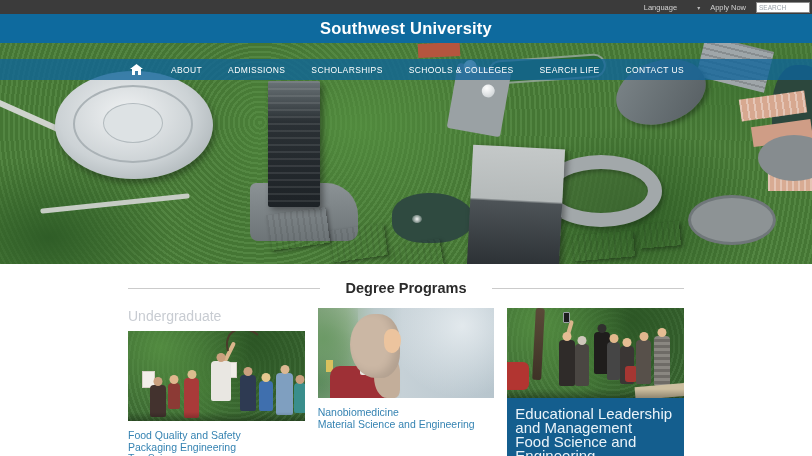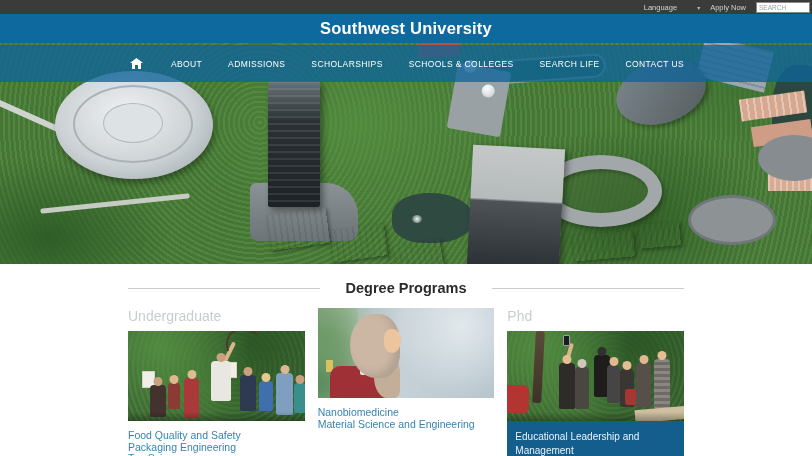--- a/index.html
+++ b/index.html
@@ -26,21 +26,21 @@
   .hero { position:relative; height:221px; overflow:hidden;
           background-color:#4a7f38;
           background-image:
             radial-gradient(ellipse 200px 130px at 6% 88%, #2f5d27 0%, rgba(47,93,39,0) 62%),
             radial-gradient(ellipse 280px 170px at 44% 38%, rgba(87,148,66,.65) 0%, rgba(87,148,66,0) 60%),
             radial-gradient(ellipse 220px 150px at 78% 78%, rgba(43,88,35,.8) 0%, rgba(43,88,35,0) 60%),
             radial-gradient(ellipse 170px 110px at 92% 18%, rgba(60,112,48,.7) 0%, rgba(60,112,48,0) 60%),
             repeating-radial-gradient(circle at 32% 36%, rgba(255,255,255,.05) 0 2px, rgba(0,0,0,.07) 2px 5px);
   }
   .hero .shape { position:absolute; }
-  .navbar { position:absolute; left:0; top:2px; width:100%; height:37px;
+  .navbar { position:absolute; left:0; top:16px; width:100%; height:21px;
             background:rgba(14,100,154,.78); z-index:30;
             display:flex; align-items:center; }
   .nav-inner { width:560px; margin:0 auto; display:flex; align-items:center;
                justify-content:space-between; }
   .nav-link { color:#fff; font-size:8.5px; letter-spacing:.4px; cursor:pointer;
               white-space:nowrap; padding:4px 2px; }
   .home-btn { display:flex; align-items:center; cursor:pointer; padding:2px 4px; }
 
   
   .stadium { left:55px; top:28px; width:158px; height:108px; border-radius:50%;
@@ -111,21 +111,21 @@
   .sec-head .rule { flex:1; height:1px; background:#cbcbcb; }
   .sec-head h2 { font-size:14.5px; font-weight:700; color:#2b2b2b; padding:0 26px;
                  white-space:nowrap; }
   .cards { width:556px; margin:12px auto 0; display:flex; gap:13px; }
   .card { flex:1; min-width:0; }
   .card-label { font-size:14px; color:#c8ccd2; margin-bottom:7px; }
   .card-img { position:relative; height:90px; overflow:hidden; cursor:pointer; }
   .card ul { list-style:none; margin-top:9px; }
   .card ul li { font-size:10.5px; color:#3583b2; line-height:11.5px; cursor:pointer; }
   .phd-panel { background:#145e8e; height:70px; padding:9px 8px 0; }
-  .phd-panel div { font-size:10px; color:#eaf3f9; line-height:14px; cursor:pointer; }
+  .phd-panel div { font-size:15px; color:#eaf3f9; line-height:14px; cursor:pointer; }
 
   
   .art { position:absolute; }
   .forest { background-color:#3c6b33;
     background-image:
       radial-gradient(circle at 18% 18%, rgba(85,143,66,.9) 0%, rgba(85,143,66,0) 55%),
       radial-gradient(circle at 72% 12%, rgba(43,85,36,.9) 0%, rgba(43,85,36,0) 60%),
       radial-gradient(circle at 45% 62%, rgba(73,128,58,.8) 0%, rgba(73,128,58,0) 55%),
       repeating-radial-gradient(circle at 60% 40%, rgba(255,255,255,.06) 0 2px, rgba(0,0,0,.09) 2px 5px); }
   .fig { position:absolute; border-radius:4px 4px 2px 2px; --skin:#e2bb92; }
@@ -255,21 +255,20 @@
         <div class="art" style="left:32px;top:6px;width:50px;height:64px;background:#cbb7a4;border-radius:50% 45% 40% 55%;box-shadow:inset -6px -4px 8px rgba(0,0,0,.12);"></div>
         <div class="art" style="left:66px;top:21px;width:17px;height:24px;background:#ecc49e;border-radius:45% 55% 60% 50%;"></div>
       </div>
       <ul>
         <li>Nanobiomedicine</li>
         <li>Material Science and Engineering</li>
       </ul>
     </div>
 
     <div class="card">
-      <div class="card-label">Phd</div>
       <div class="card-img forest">
         <div class="art" style="left:27px;top:0;width:9px;height:72px;background:linear-gradient(#5a4a38,#3e3226);transform:rotate(3deg);border-radius:3px;"></div>
         <div class="art" style="left:-8px;top:54px;width:30px;height:28px;background:#b23531;border-radius:6px;"></div>
         <div class="art" style="left:60px;top:12px;width:4px;height:22px;background:#dab58c;transform:rotate(16deg);border-radius:2px;"></div>
         <div class="art" style="left:56px;top:4px;width:7px;height:11px;background:#1c1c1e;border:1px solid #9aa0a4;border-radius:1px;"></div>
         <div class="fig" style="left:52px;top:32px;width:16px;height:46px;background:#2f2b29;--skin:#e5bd93;"></div>
         <div class="fig" style="left:68px;top:36px;width:14px;height:42px;background:#4a4642;--skin:#cfc8bb;"></div>
         <div class="fig" style="left:87px;top:24px;width:16px;height:42px;background:#1f1d1c;--skin:#30302e;"></div>
         <div class="fig" style="left:100px;top:34px;width:13px;height:38px;background:#454545;--skin:#e2b88c;"></div>
         <div class="fig" style="left:113px;top:38px;width:14px;height:38px;background:#3a3634;--skin:#e5bd93;"></div>

